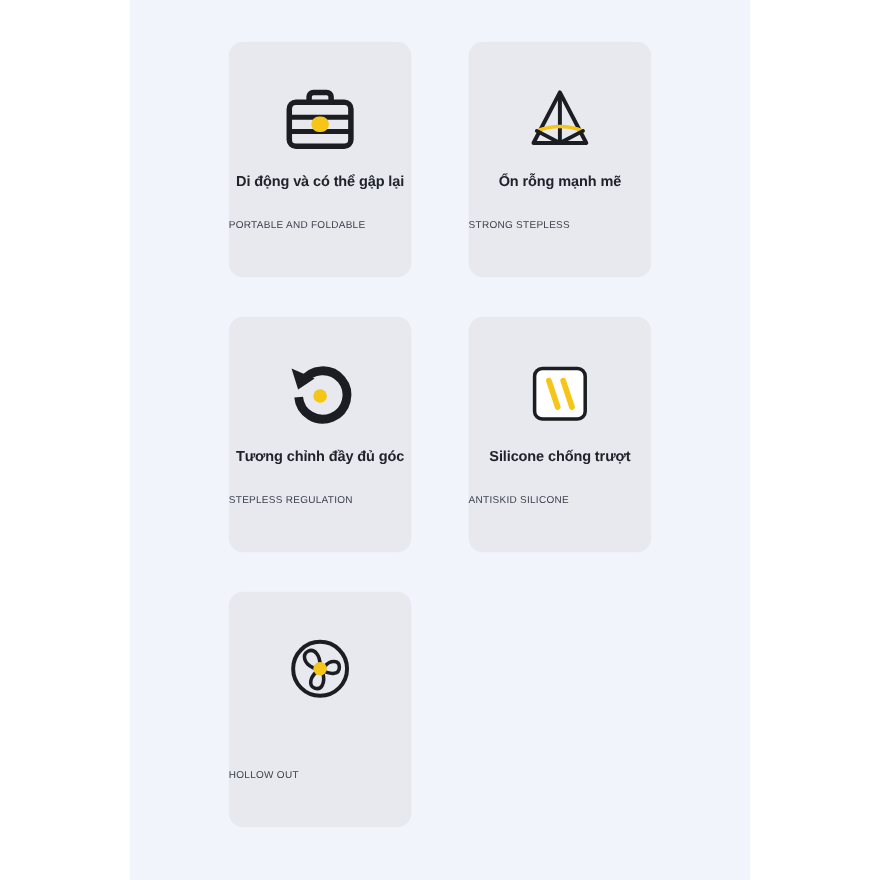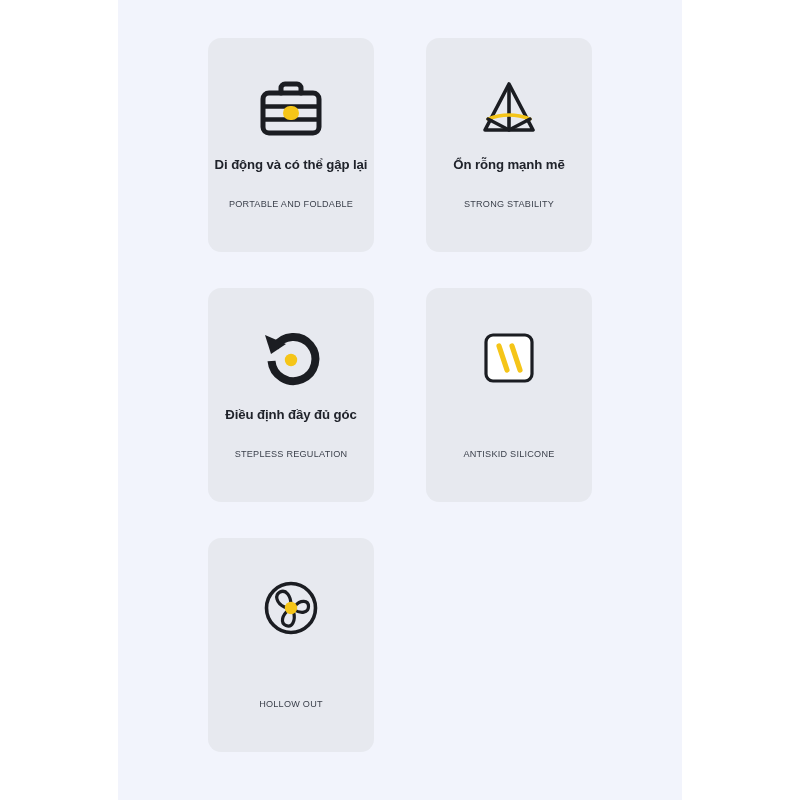--- a/index.html
+++ b/index.html
@@ -79,21 +79,21 @@
     letter-spacing: -0.1px;
     line-height: 17px;
     white-space: nowrap;
   }
 
   .card-subtitle {
     position: absolute;
     left: 0;
     top: 160px;
     width: 166px;
-    text-align: center;
+    text-align: left;
     font-size: 9.1px;
     font-weight: normal;
     color: #3a3f4a;
     letter-spacing: 0.25px;
     line-height: 13px;
     white-space: nowrap;
   }
 </style>
 </head>
 <body>
@@ -120,43 +120,44 @@
     <div class="feature-card">
       <div class="card-icon">
         <svg width="60" height="56" viewBox="0 0 60 56" fill="none">
           <path d="M30 4 L54 50 L6 50 Z" stroke="#1b1d22" stroke-width="3.6" stroke-linejoin="round" fill="none"></path>
           <line x1="30" y1="4" x2="30" y2="50" stroke="#1b1d22" stroke-width="3.6"></line>
           <path d="M9 39 Q30 31 51 39" stroke="#f5c518" stroke-width="3.4" fill="none" stroke-linecap="round"></path>
           <path d="M9 39 L30 50 L51 39" stroke="#1b1d22" stroke-width="3.4" fill="none" stroke-linejoin="round" stroke-linecap="round"></path>
         </svg>
       </div>
       <div class="card-title">Ổn rỗng mạnh mẽ</div>
-      <div class="card-subtitle">STRONG STABILITY</div>
+      <div class="card-subtitle">STRONG STEPLESS</div>
     </div>
 
     <div class="feature-card">
       <div class="card-icon">
         <svg width="58" height="54" viewBox="0 0 58 54" fill="none">
           <path d="M13 16 A22 22 0 1 1 9.5 30" stroke="#1b1d22" stroke-width="8" fill="none" stroke-linecap="butt"></path>
           <path d="M3 4 L24 13 L9 23 Z" fill="#1b1d22"></path>
           <circle cx="29" cy="29" r="6.2" fill="#f5c518"></circle>
         </svg>
       </div>
-      <div class="card-title">Điều định đầy đủ góc</div>
+      <div class="card-title">Tương chỉnh đầy đủ góc</div>
       <div class="card-subtitle">STEPLESS REGULATION</div>
     </div>
 
     <div class="feature-card">
       <div class="card-icon">
         <svg width="52" height="52" viewBox="0 0 52 52" fill="none">
           <rect x="3" y="3" width="46" height="46" rx="7" fill="#ffffff" stroke="#1b1d22" stroke-width="3.2"></rect>
           <line x1="16" y1="14" x2="24" y2="38" stroke="#f5c518" stroke-width="5.2" stroke-linecap="round"></line>
           <line x1="29" y1="14" x2="37" y2="38" stroke="#f5c518" stroke-width="5.2" stroke-linecap="round"></line>
         </svg>
       </div>
+      <div class="card-title">Silicone chống trượt</div>
       <div class="card-subtitle">ANTISKID SILICONE</div>
     </div>
 
 
     <div class="feature-card">
       <div class="card-icon">
         <svg width="56" height="56" viewBox="0 0 56 56" fill="none">
           <circle cx="28" cy="28" r="24.5" stroke="#1b1d22" stroke-width="3.6" fill="none"></circle>
           <g stroke="#1b1d22" stroke-width="3.2" fill="none" stroke-linejoin="round" stroke-linecap="round">
             <path d="M28 25 C28 16 23 9 17 12 C11.5 15 13 23 21.5 27 C24 28.2 26.5 28.4 28 28"></path>

